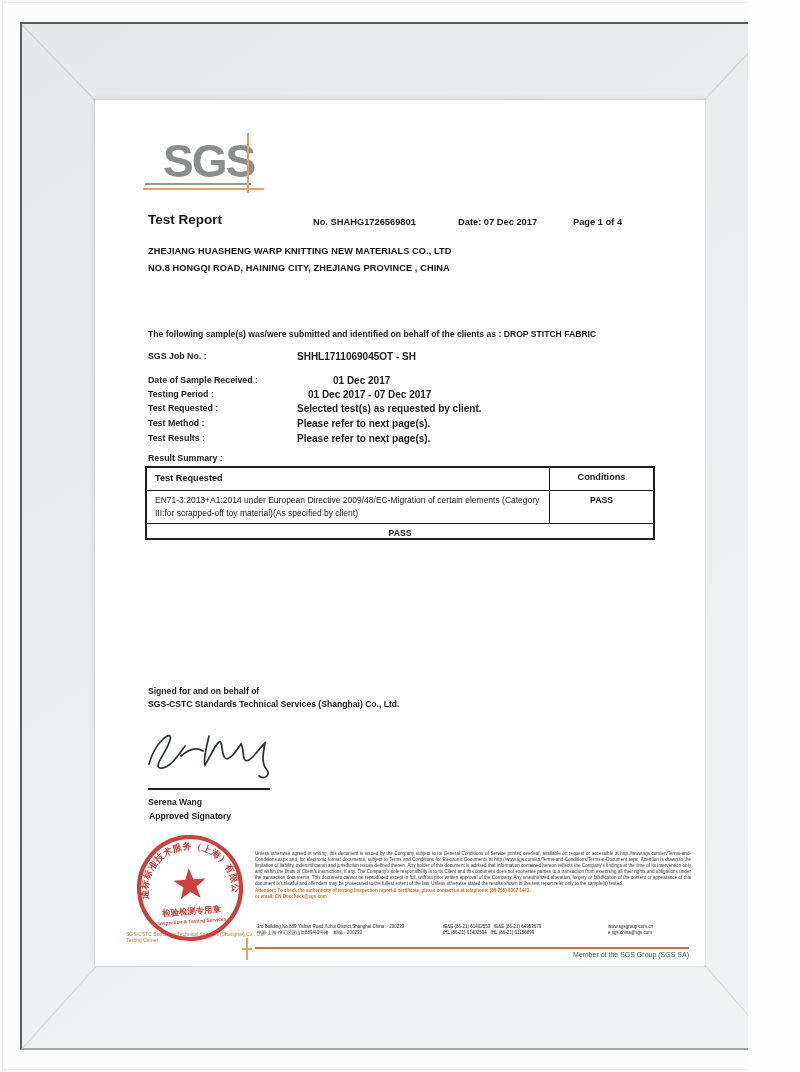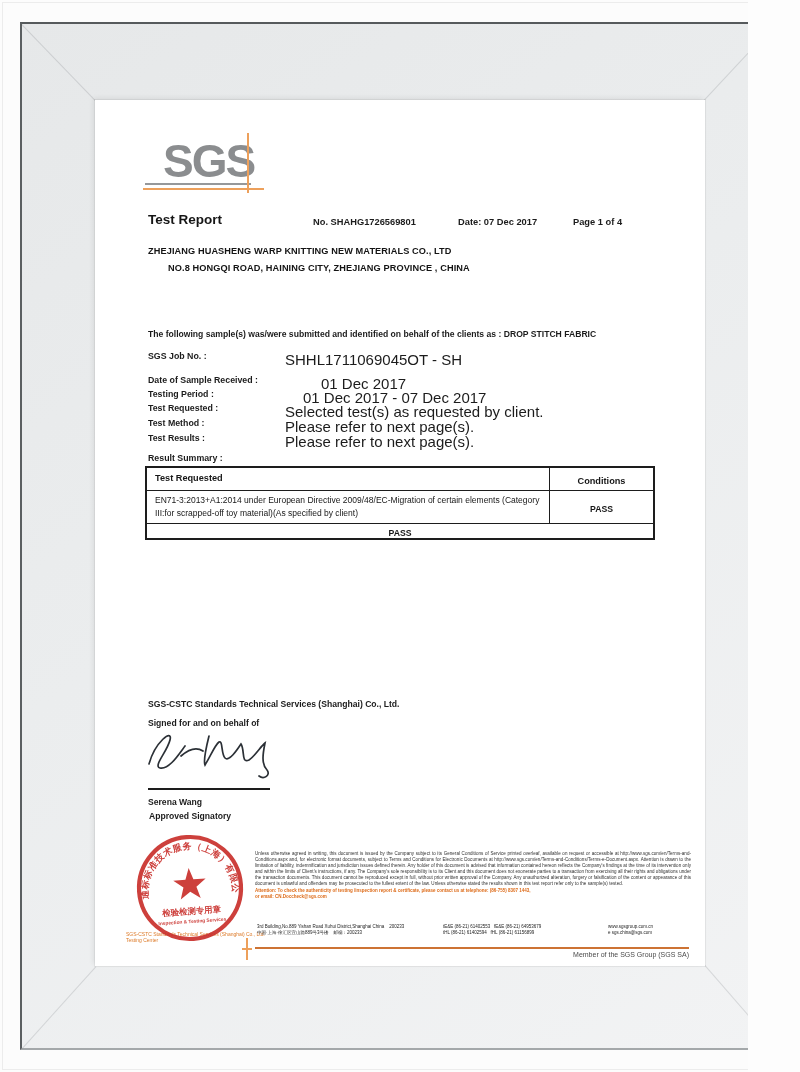--- a/index.html
+++ b/index.html
@@ -20,24 +20,24 @@
   .sgs-word{left:68px;top:38px;font-size:46px;font-weight:bold;color:#8b8d8f;letter-spacing:-2px;line-height:1;}
   .logo-underline{left:50px;top:83px;width:106px;height:2px;background:#96989a;}
   .orange-h{left:48px;top:88px;width:121px;height:1.5px;background:#eda05b;}
   .orange-v{left:152px;top:33px;width:1.5px;height:60px;background:#eda05b;}
   
   .title{font-size:13.5px;font-weight:bold;color:#161616;}
   .hmeta{font-size:9.3px;color:#1c1c1c;font-weight:600;}
   .clientline{font-size:9.2px;color:#141414;font-weight:600;letter-spacing:0.1px;}
   .body-sm{font-size:8.6px;color:#1c1c1c;}
   .flabel{font-size:8.8px;color:#1c1c1c;font-weight:600;}
-  .fvalue{font-size:15px;color:#1c1c1c;font-weight:400;}
+  .fvalue{font-size:10px;color:#1c1c1c;font-weight:700;margin-left:12px;}
   
   .rtable{left:50px;top:366px;width:510px;border:2px solid #1d1d1d;}
-  .trow{display:flex;border-top:1.6px solid #1d1d1d;align-items:center;}
+  .trow{display:flex;border-top:1.6px solid #1d1d1d;}
   .trow.first{border-top:none;}
   .cell-test{width:403px;border-right:1.6px solid #1d1d1d;padding:3px 0 4px 8px;
     font-size:8.5px;line-height:1.5;color:#171717;}
   .cell-conc{flex:1;text-align:center;padding-top:4px;font-size:8.7px;color:#171717;font-weight:600;}
   .thead .cell-test{font-weight:bold;font-size:9.2px;padding:4px 8px;}
   .thead .cell-conc{font-weight:bold;font-size:9.2px;padding-top:4px;}
   
   .sig-line{left:53px;top:688px;width:122px;height:2.4px;background:#1d1d1d;}
   
   .stamp{left:38px;top:731px;transform:rotate(-4deg);opacity:0.92;}
@@ -80,30 +80,30 @@
       <span>No.</span>
       <span>SHAHG1726569801</span>
     </div>
     <div class="abs hmeta" style="left:363px;top:117px;">
       <span>Date:</span>
       <span>07 Dec 2017</span>
     </div>
     <div class="abs hmeta" style="left:470px;top:117px;margin-left:8px;">Page 1 of 4</div>
 
     <div class="abs clientline" style="left:53px;top:146px;">ZHEJIANG HUASHENG WARP KNITTING NEW MATERIALS CO., LTD</div>
-    <div class="abs clientline" style="left:53px;top:163px;margin-left:20px;">NO.8 HONGQI ROAD, HAINING CITY, ZHEJIANG PROVINCE , CHINA</div>
+    <div class="abs clientline" style="left:53px;top:163px;">NO.8 HONGQI ROAD, HAINING CITY, ZHEJIANG PROVINCE , CHINA</div>
 
     <div class="abs body-sm" style="left:53px;top:229px;font-weight:600;">The following sample(s) was/were submitted and identified on behalf of the clients as : DROP STITCH FABRIC</div>
 
     <div class="abs flabel" style="left:53px;top:251px;">SGS Job No. :</div>
     <div class="abs fvalue" style="left:190px;top:251px;">SHHL1711069045OT - SH</div>
     <div class="abs flabel" style="left:53px;top:275px;">Date of Sample Received :</div>
     <div class="abs fvalue" style="left:190px;top:275px;padding-left:36px;">01 Dec 2017</div>
     <div class="abs flabel" style="left:53px;top:289px;">Testing Period :</div>
-    <div class="abs fvalue" style="left:208px;top:289px;">01 Dec 2017 - 07 Dec 2017</div>
+    <div class="abs fvalue" style="left:201px;top:289px;">01 Dec 2017 - 07 Dec 2017</div>
     <div class="abs flabel" style="left:53px;top:303px;">Test Requested :</div>
     <div class="abs fvalue" style="left:190px;top:303px;">Selected test(s) as requested by client.</div>
     <div class="abs flabel" style="left:53px;top:318px;">Test Method :</div>
     <div class="abs fvalue" style="left:190px;top:318px;">Please refer to next page(s).</div>
     <div class="abs flabel" style="left:53px;top:333px;">Test Results :</div>
     <div class="abs fvalue" style="left:190px;top:333px;">Please refer to next page(s).</div>
 
     <div class="abs flabel" style="left:53px;top:353px;">Result Summary :</div>
 
     <div class="abs rtable">
@@ -113,21 +113,21 @@
       </div>
       <div class="trow">
         <div class="cell-test">EN71-3:2013+A1:2014 under European Directive 2009/48/EC-Migration of certain elements (Category III:for scrapped-off toy material)(As specified by client)</div>
         <div class="cell-conc">PASS</div>
       </div>
       <div class="trow">
         <div class="cell-conc">PASS</div>
       </div>
     </div>
 
-    <div class="abs body-sm" style="left:53px;top:586px;font-weight:600;margin-top:32px;">Signed for and on behalf of</div>
+    <div class="abs body-sm" style="left:53px;top:586px;font-weight:600;">Signed for and on behalf of</div>
     <div class="abs body-sm" style="left:53px;top:599px;font-weight:600;">SGS-CSTC Standards Technical Services (Shanghai) Co., Ltd.</div>
 
     <svg class="abs" style="left:48px;top:620px;" width="170" height="62" viewBox="0 0 170 62">
       <path d="M6 44 C12 22 30 8 27 20 C24 32 10 46 17 48 C26 50 36 34 42 26 M38 36 C46 29 54 27 60 31 M66 16 C63 28 60 40 62 45 C68 35 72 25 76 22 C80 20 78 34 82 38 C86 42 94 30 98 24 C102 30 98 44 106 40 C112 36 118 26 122 23 C120 33 118 44 124 50 C128 55 121 60 116 56" fill="none" stroke="#2b3036" stroke-width="1.7" stroke-linecap="round"></path>
     </svg>
     <div class="abs sig-line"></div>
     <div class="abs body-sm" style="left:53px;top:697px;font-weight:600;">Serena Wang</div>
     <div class="abs body-sm" style="left:54px;top:711px;font-weight:600;text-align:right;">Approved Signatory</div>
 
     <div class="abs" style="left:31px;top:831px;">

